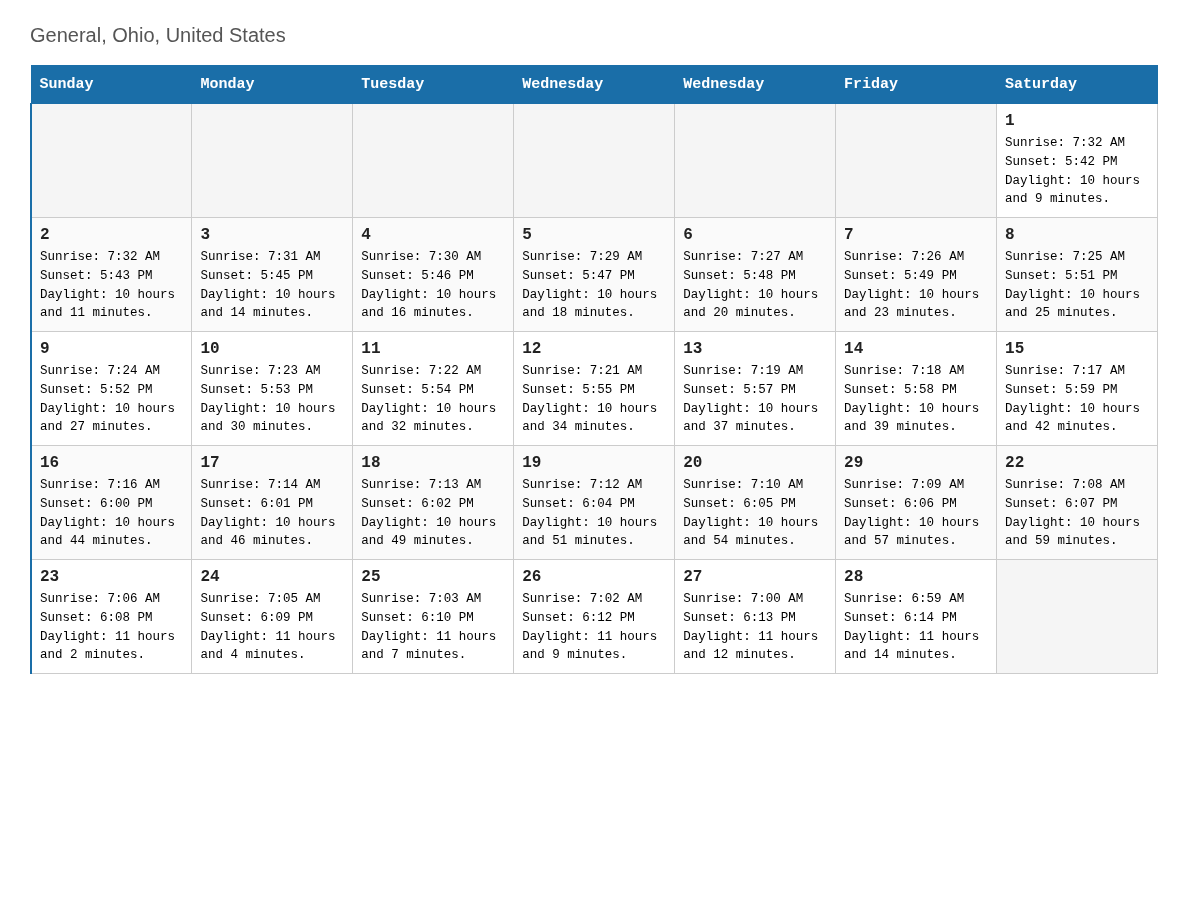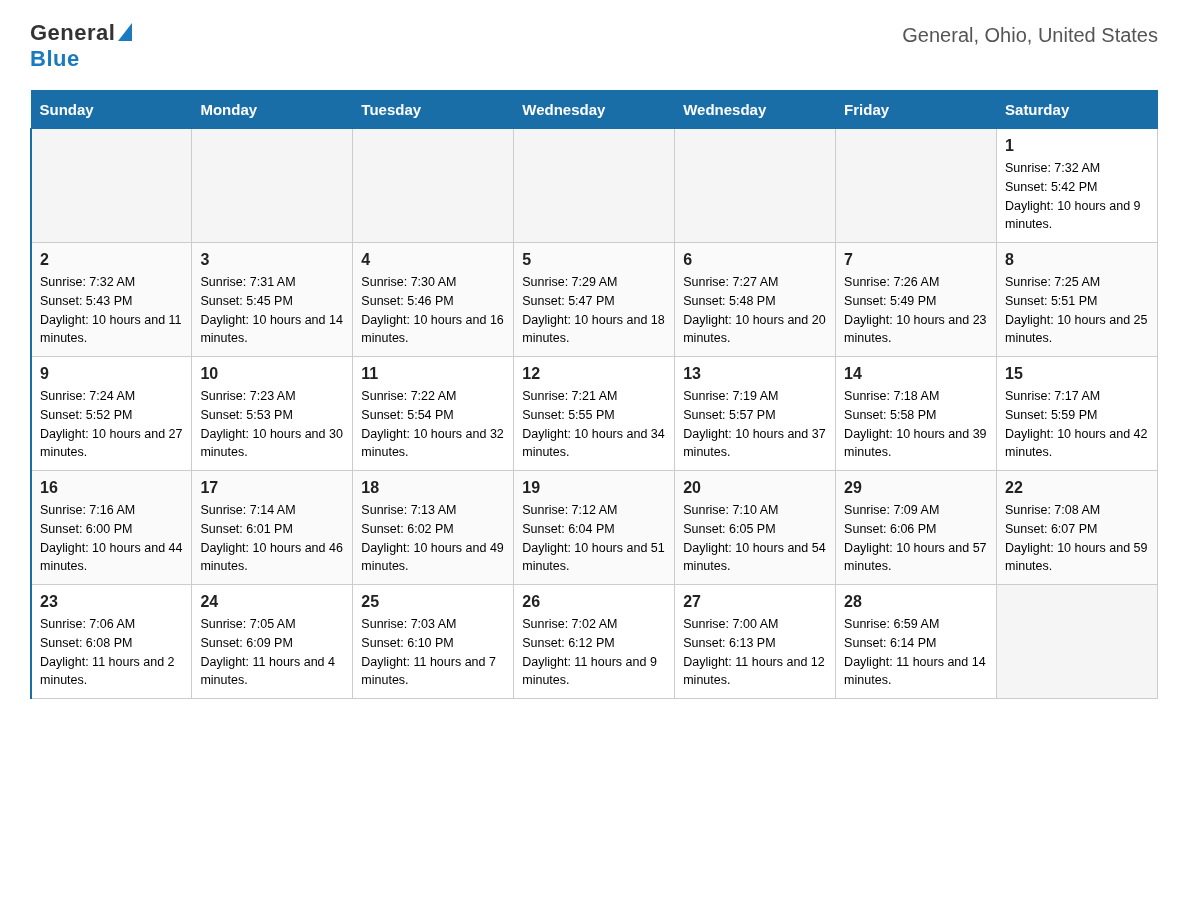--- a/index.html
+++ b/index.html
@@ -53,20 +53,21 @@
     .location-title {
       font-size: 20px;
       color: #555;
       margin-top: 4px;
     }
 
     .calendar-table {
       width: 100%;
       border-collapse: collapse;
       table-layout: fixed;
+      font-family: Liberation Mono, monospace;
     }
 
     .calendar-table thead th {
       background-color: #1a6ea8;
       color: #fff;
       font-size: 15px;
       font-weight: bold;
       padding: 10px 8px;
       text-align: left;
       border: 1px solid #1a6ea8;
@@ -129,27 +130,20 @@
       border-color: transparent transparent #1a7abf transparent;
       margin-left: 3px;
       position: relative;
       top: -1px;
     }
   </style>
 </head>
 <body>
 
 <div class="header">
-  <div class="logo">
-    <div class="logo-row">
-      <span class="logo-general">General</span>
-      <span class="triangle"></span>
-    </div>
-    <span class="logo-blue">Blue</span>
-  </div>
   <div class="title-area">
     <div class="location-title">General, Ohio, United States</div>
   </div>
 </div>
 
 <table class="calendar-table">
   <thead>
     <tr id="header-row">
     <th>Sunday</th>
         <th>Monday</th>

